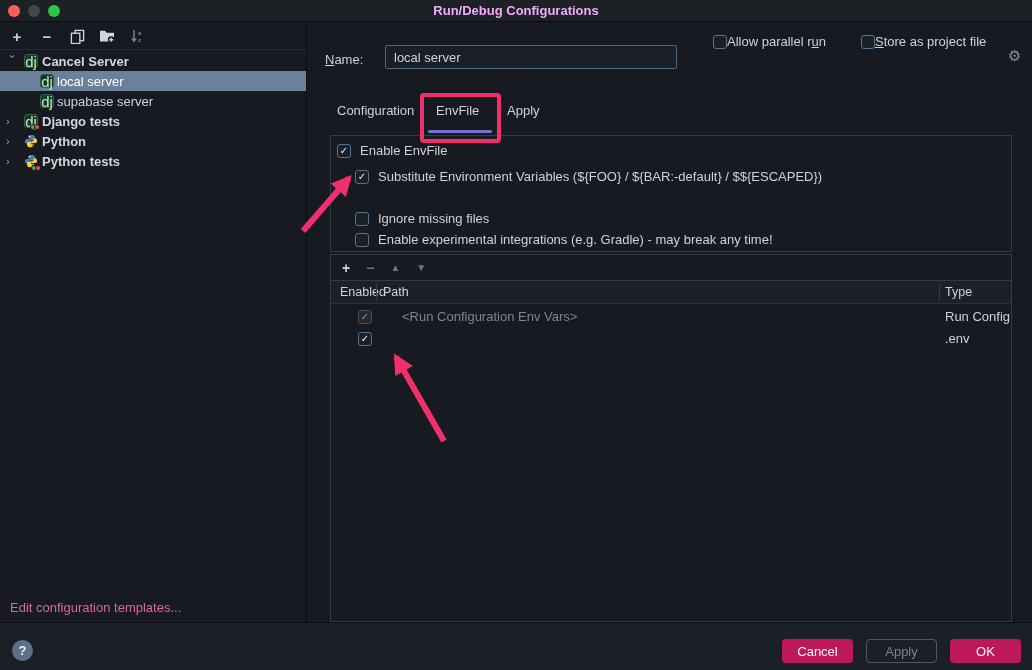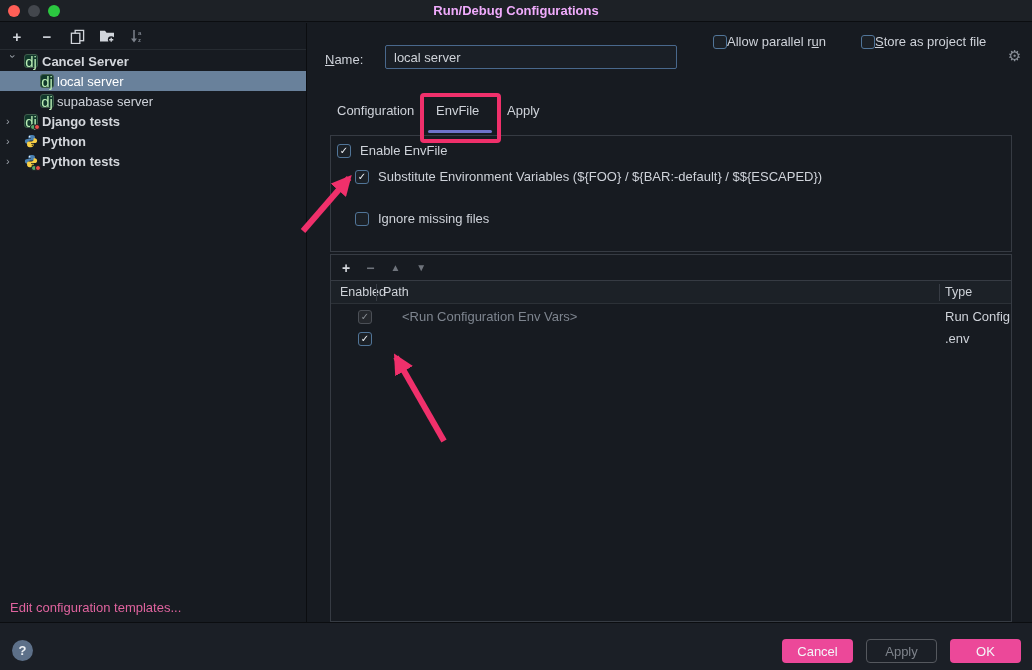--- a/index.html
+++ b/index.html
@@ -64,21 +64,21 @@
   .tr { position:absolute; left:0; width:100%; height:22px; }
   .tr .cbwrap { position:absolute; left:27px; top:4px; }
   .tr .path { position:absolute; left:52px; line-height:22px; white-space:nowrap;margin-left:19px; }
   .tr .type { position:absolute; left:614px; line-height:22px; white-space:nowrap; }
   .tr.dim .path { color:#7e858f; }
 
   
   .footer { position:absolute; top:622px; left:0; width:1032px; height:48px; background:#1b1f26; border-top:1px solid #0b0d10; }
   .help { position:absolute; left:12px; top:17px; width:21px; height:21px; border-radius:50%; background:#5d7089; color:#eef1f5; font-weight:700; font-size:13px; display:flex; align-items:center; justify-content:center; cursor:pointer; }
   .btn { position:absolute; top:16px; width:71px; height:24px; border-radius:4px; font-family:inherit; font-size:13px; display:flex; align-items:center; justify-content:center; cursor:pointer; }
-  .btn.filled { background:#ec4899; color:#f4f6f9; border:none; }
+  .btn.filled { background:#be185d; color:#f4f6f9; border:none; }
   .btn.outline { background:transparent; color:#7e838b; border:1px solid #55585e; }
 
   
   .anno-rect { position:absolute; left:420px; top:93px; width:81px; height:50px; border:4px solid #f0306b; border-radius:4px; z-index:40; pointer-events:none; }
   .anno-svg { position:absolute; top:0; left:0; width:1032px; height:670px; z-index:41; pointer-events:none; }
   u { text-decoration:underline; }
 </style>
 </head>
 <body>
 
@@ -193,20 +193,24 @@
       <span>Enable EnvFile</span>
     </div>
     <div class="opt-row" style="left:24px; top:33px;">
       <span class="cb">✓</span>
       <span>Substitute Environment Variables (${FOO} / ${BAR:-default} / $${ESCAPED})</span>
     </div>
     <div class="opt-row" style="left:24px; top:75px;">
       <span class="cb"></span>
       <span>Ignore missing files</span>
     </div>
+    <div class="opt-row" style="left:24px; top:96px;">
+      <span class="cb"></span>
+      <span>Enable experimental integrations (e.g. Gradle) - may break any time!</span>
+    </div>
   </div>
 
   <div class="tbl-panel">
     <div class="tbl-toolbar">
       <span class="ico">+</span>
       <span class="ico dis" style="font-size:14px;">−</span>
       <span class="ico dis">▲</span>
       <span class="ico dis">▼</span>
     </div>
     <div class="tbl-head">

